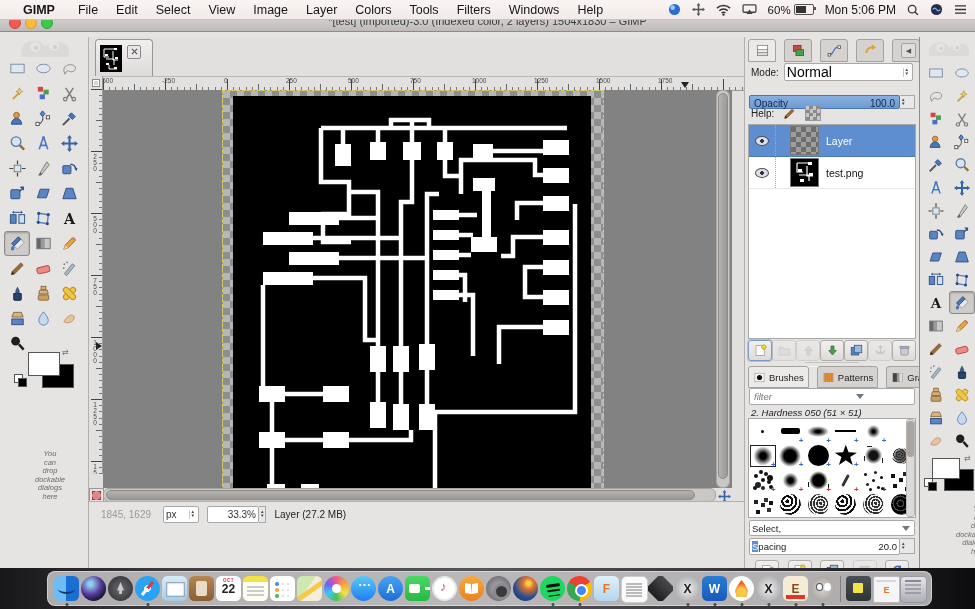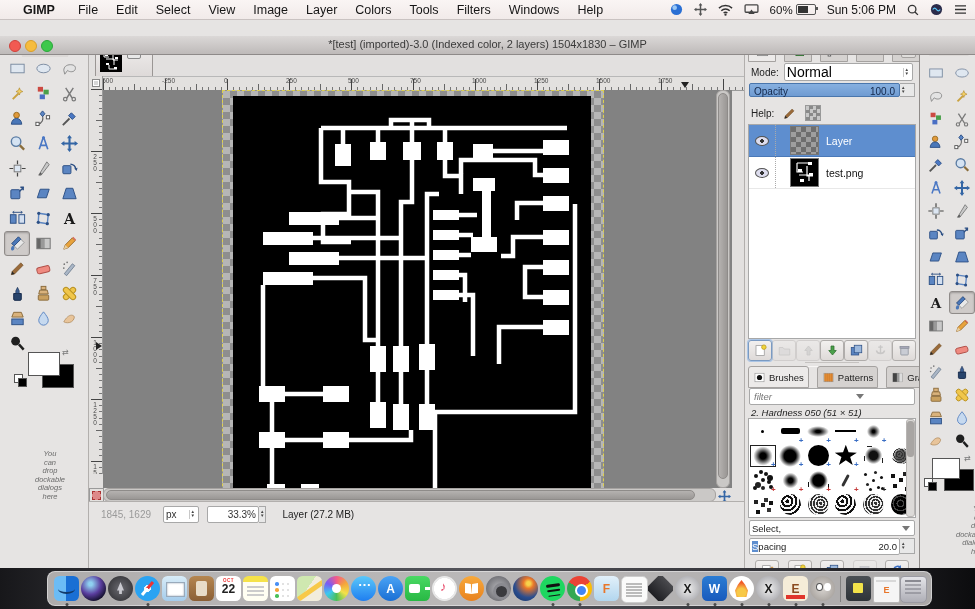--- a/index.html
+++ b/index.html
@@ -11,21 +11,21 @@
 #menubar .appname{font-weight:bold;margin-right:14px}
 .menu-item{margin:0 9px;white-space:nowrap}
 #menu-status{position:absolute;right:8px;top:0;height:19px;display:flex;align-items:center;gap:11px}
 #menu-status svg{display:block}
 .mclock{font-size:12px}
 .mbatt{font-size:11.5px;display:flex;align-items:center;gap:3px}
 .batt-body{width:18px;height:9px;border:1px solid #555;border-radius:2px;position:relative}
 .batt-body i{position:absolute;left:1px;top:1px;bottom:1px;width:10px;background:#333}
 .batt-body b{position:absolute;right:-3px;top:2px;width:2px;height:3px;background:#555}
 
-#titlebar{position:absolute;left:0;top:36px;width:975px;height:18px;background:linear-gradient(#dbd8d7,#bebab9);border-bottom:1px solid #8e8a89;z-index:49}
+#titlebar{position:absolute;left:0;top:13px;width:975px;height:18px;background:linear-gradient(#dbd8d7,#bebab9);border-bottom:1px solid #8e8a89;z-index:49}
 #titlebar .title{position:absolute;left:0;right:0;top:2px;text-align:center;font-size:11px;color:#3a3a3a}
 .tl{position:absolute;top:4px;width:10px;height:10px;border-radius:50%}
 .tl.red{left:9px;background:#f25a52;border:1px solid #d0423c}
 .tl.yel{left:25px;background:#f6bc3e;border:1px solid #d89f2b}
 .tl.grn{left:41px;background:#3dc84c;border:1px solid #2aa73a}
 
 #toolbox-left{position:absolute;left:0;top:37px;width:88px;height:531px;background:#e6e4e3;border-right:1px solid #b2afad}
 .wilber{opacity:.55}
 #tool-grid-left{position:absolute;left:4px;top:19px;width:80px;display:grid;grid-template-columns:repeat(3,26px);grid-auto-rows:25px;justify-items:center;align-items:center}
 .tool{width:24px;height:23px;display:flex;align-items:center;justify-content:center;border-radius:3px}
@@ -74,34 +74,34 @@
 #nav-btn{position:absolute;right:13px;bottom:65px;width:14px;height:14px;display:flex;align-items:center;justify-content:center}
 #qmask{position:absolute;left:0;bottom:66px;width:13px;height:12px;background:#e3e1df;border:1px solid #9a9a9a;display:flex;align-items:center;justify-content:center}
 #qmask i{width:7px;height:7px;border:1px dashed #a33;background:#d88}
 #statusbar{position:absolute;left:0;right:0;bottom:42px;height:24px;background:#e6e4e3;border-top:1px solid #b2afad;display:flex;align-items:center;font-size:10px;color:#333}
 #statusbar .pos{color:#9a9a9a;margin-left:12px;width:52px}
 .gtk-box{background:#fff;border:1px solid #a8a8a8;border-radius:2px;height:15px;display:flex;align-items:center;padding:0 2px}
 .spin{display:flex;flex-direction:column;justify-content:center;font-size:4.5px;line-height:4.5px;color:#444;padding:0 1px;border-left:1px solid #c8c8c8}
 #unit-box{margin-left:10px;width:30px;justify-content:space-between}
 #zoom-box{margin-left:8px;width:46px;justify-content:flex-end}
 #zoom-spin{height:15px;border:1px solid #a8a8a8;border-left:0;background:#e8e8e8}
-#statusbar .info{margin-left:16px;color:#222}
+#statusbar .info{margin-left:8px;color:#222}
 #canvas-bottom-fill{position:absolute;left:0;right:0;bottom:0;height:42px;background:#e6e4e3}
 
 #right-dock{position:absolute;left:744px;top:37px;width:174px;height:531px;background:#e6e4e3;border-left:1px solid #b2afad}
 .ptab-row{position:absolute;left:3px;display:flex;gap:8px}
 .ptab{width:26px;height:21px;border:1px solid #a5a2a0;border-radius:3px 3px 0 0;background:#d5d2d0;display:flex;align-items:center;justify-content:center}
 .ptab.active{background:#eceae9}
 .ptab svg{width:17px;height:17px}
 .collapse-btn{position:absolute;right:4px;width:13px;height:13px;border:1px solid #a5a2a0;border-radius:2px;background:#e0dedc;color:#555;font-size:7px;display:flex;align-items:center;justify-content:center}
 .row-label{font-size:10px;color:#222}
 #mode-row{position:absolute;left:6px;top:26px;right:6px;display:flex;align-items:center}
 #mode-box{flex:1;margin-left:5px;justify-content:space-between;height:16px}
 #mode-box .val{font-size:14px}
-#opacity-row{position:absolute;left:4px;top:46px;right:4px;height:14px;display:flex}
+#opacity-row{position:absolute;left:4px;top:58px;right:4px;height:14px;display:flex}
 #opacity-bar{flex:1;background:linear-gradient(#87b0e0,#6f9bd2);border:1px solid #4a76ac;border-radius:2px;position:relative;color:#13274a;font-size:10px}
 #opacity-bar .lab{position:absolute;left:4px;top:2px}
 #opacity-bar .val{position:absolute;right:4px;top:2px}
 #opacity-spin{width:12px;background:#e8e8e8;border:1px solid #a8a8a8;border-left:0}
 #lock-row{position:absolute;left:6px;top:68px;display:flex;align-items:center;gap:8px}
 #lock-row svg{width:15px;height:15px}
 .checker-mini{width:14px;height:14px;background:conic-gradient(#8a8a8a 25%,#c8c8c8 0 50%,#8a8a8a 0 75%,#c8c8c8 0) 0 0/7px 7px;border:1px solid #999}
 #layer-list{position:absolute;left:3px;top:87px;right:3px;height:213px;background:#fff;border:1px solid #a8a8a8;overflow:hidden}
 .layer-row{height:31px;display:flex;align-items:center;border-bottom:1px solid #e8e8e8}
 .layer-row.sel{background:#5e8ecf;border-bottom-color:#4a79b8}
@@ -264,21 +264,21 @@
           <rect x="1" y="1" width="14" height="8" rx="1" fill="none" stroke="#444" stroke-width="1.4"></rect>
           <path d="M8 6l3.5 5h-7z" fill="#444"></path>
         </svg>
       <span class="mbatt">
           <span>60%</span>
           <span class="batt-body">
             <i></i>
             <b></b>
           </span>
         </span>
-      <span class="mclock">Sun 5:06 PM</span>
+      <span class="mclock">Mon 5:06 PM</span>
       <svg width="12" height="12" viewBox="0 0 14 14">
           <circle cx="6" cy="6" r="4.4" fill="none" stroke="#333" stroke-width="1.5"></circle>
           <path d="M9.3 9.3l3.4 3.4" stroke="#333" stroke-width="1.6"></path>
         </svg>
       <svg width="13" height="13" viewBox="0 0 14 14">
           <circle cx="7" cy="7" r="6" fill="#2b2b4a"></circle>
           <path d="M3 7q2-3 4 0t4 0" stroke="#5ac8fa" stroke-width="1.4" fill="none"></path>
         </svg>
       <svg width="13" height="11" viewBox="0 0 14 12">
           <path d="M1 2h12M1 6h12M1 10h12" stroke="#333" stroke-width="1.5"></path>

